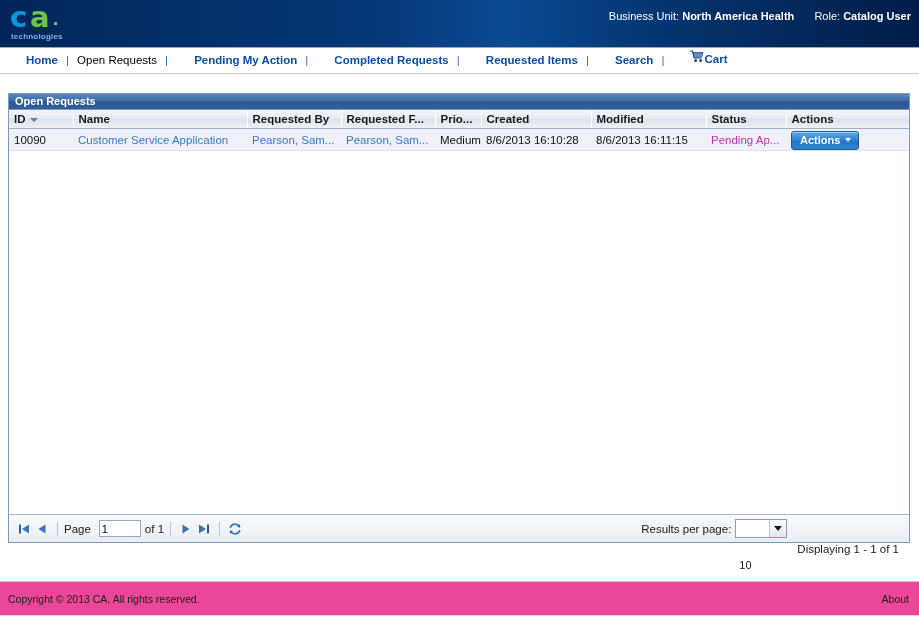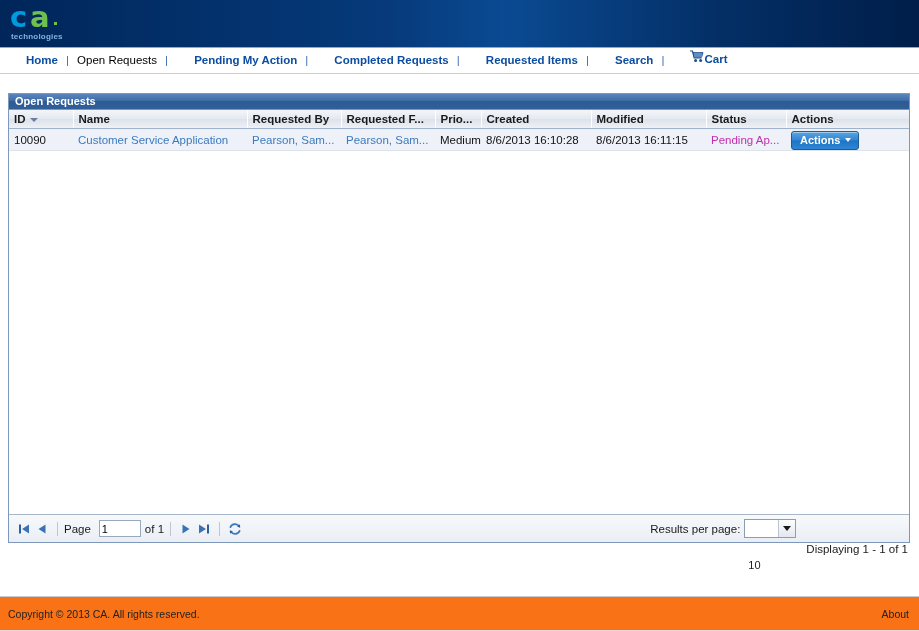--- a/index.html
+++ b/index.html
@@ -248,21 +248,21 @@
   .pager-left {
     position: absolute;
     left: 6px; top: 0;
     height: 27px;
     display: flex;
     align-items: center;
     gap: 0px;
   }
   .pager-right {
     position: absolute;
-    right: 1px; top: 0;
+    right: 10px; top: 0;
     height: 27px;
     display: flex;
     align-items: center;
   }
   .pg-btn {
     width: 18px;
     height: 20px;
     display: inline-flex;
     align-items: center;
     justify-content: center;
@@ -321,25 +321,25 @@
   .displaying {
     margin-left: 10px;
     font-size: 11.5px;
     margin-top: 41px;
   }
 
   
   .footer {
     position: absolute;
     left: 0;
-    bottom: 0;
+    bottom: 15px;
     width: 919px;
     height: 34px;
     border-top: 1px solid #c3cad4;
-    background: #f97316;
+    background: #ec4899;
   }
   .footer-inner {
     position: relative;
     height: 34px;
   }
   .footer-copy {
     position: absolute;
     left: 8px;
     top: 11px;
     font-size: 10.5px;
@@ -369,20 +369,27 @@
   <div class="logo">
     <div class="logo-mark">
       <span class="logo-c">c</span>
       <span class="logo-a">a</span>
       <span class="logo-dot"></span>
     </div>
     <span class="logo-tech">technologies</span>
   </div>
 
   <div class="banner-right">
+    <div class="banner-row2">
+      <span>Business Unit:</span>
+      <span class="banner-strong">North America Health</span>
+      <span class="banner-gap"></span>
+      <span>Role:</span>
+      <span class="banner-strong">Catalog User</span>
+    </div>
   </div>
 </div>
 
 <div class="navbar">
   <a href="#">Home</a>
   <span class="nav-sep">|</span>
   <span class="nav-current">Open Requests</span>
   <span class="nav-sep">|</span>
   <a href="#">Pending My Action</a>
   <span class="nav-sep">|</span>

